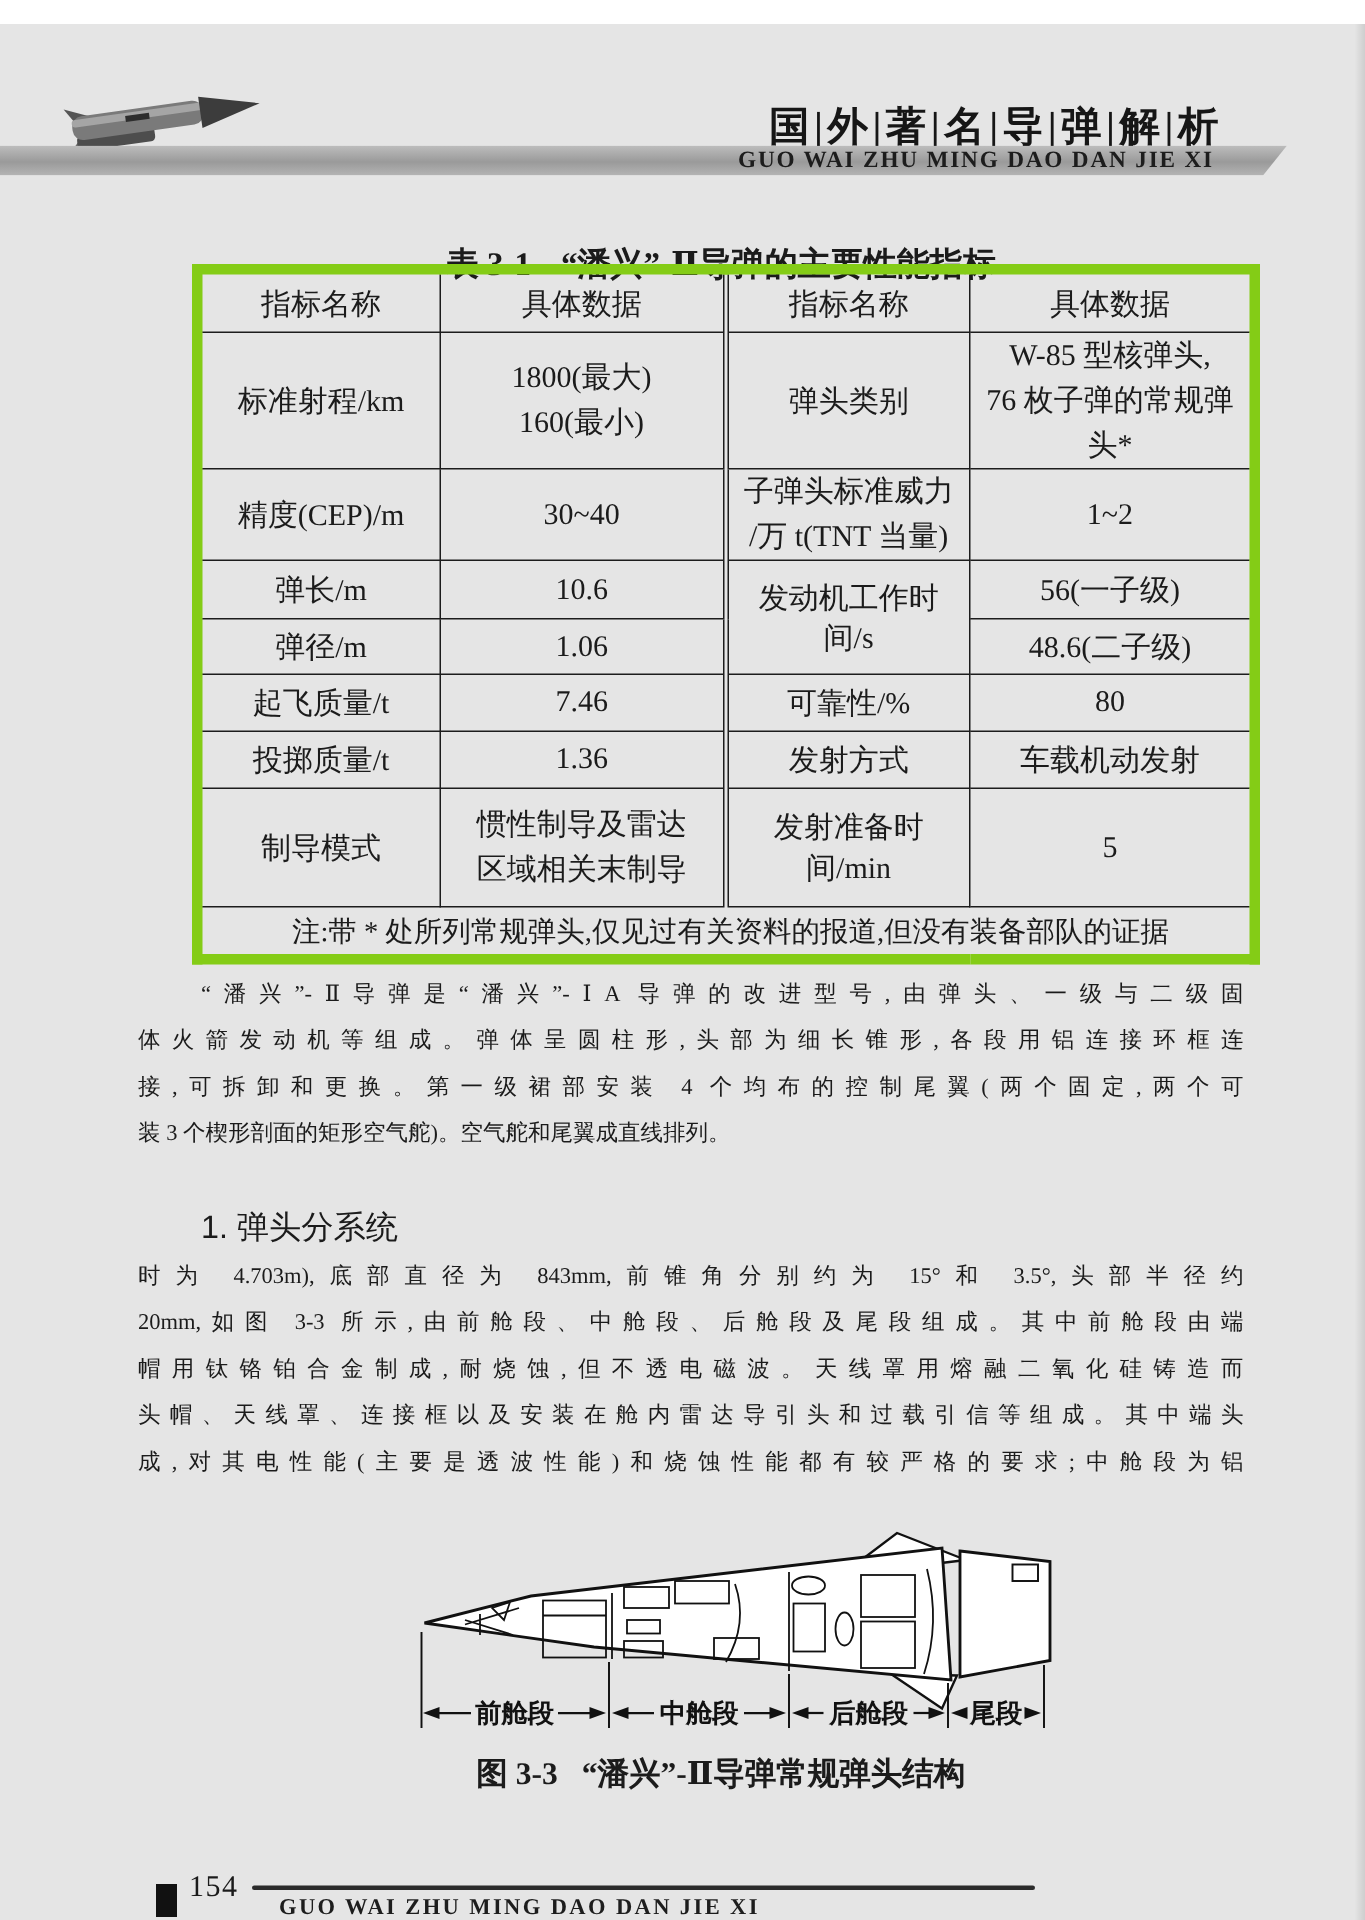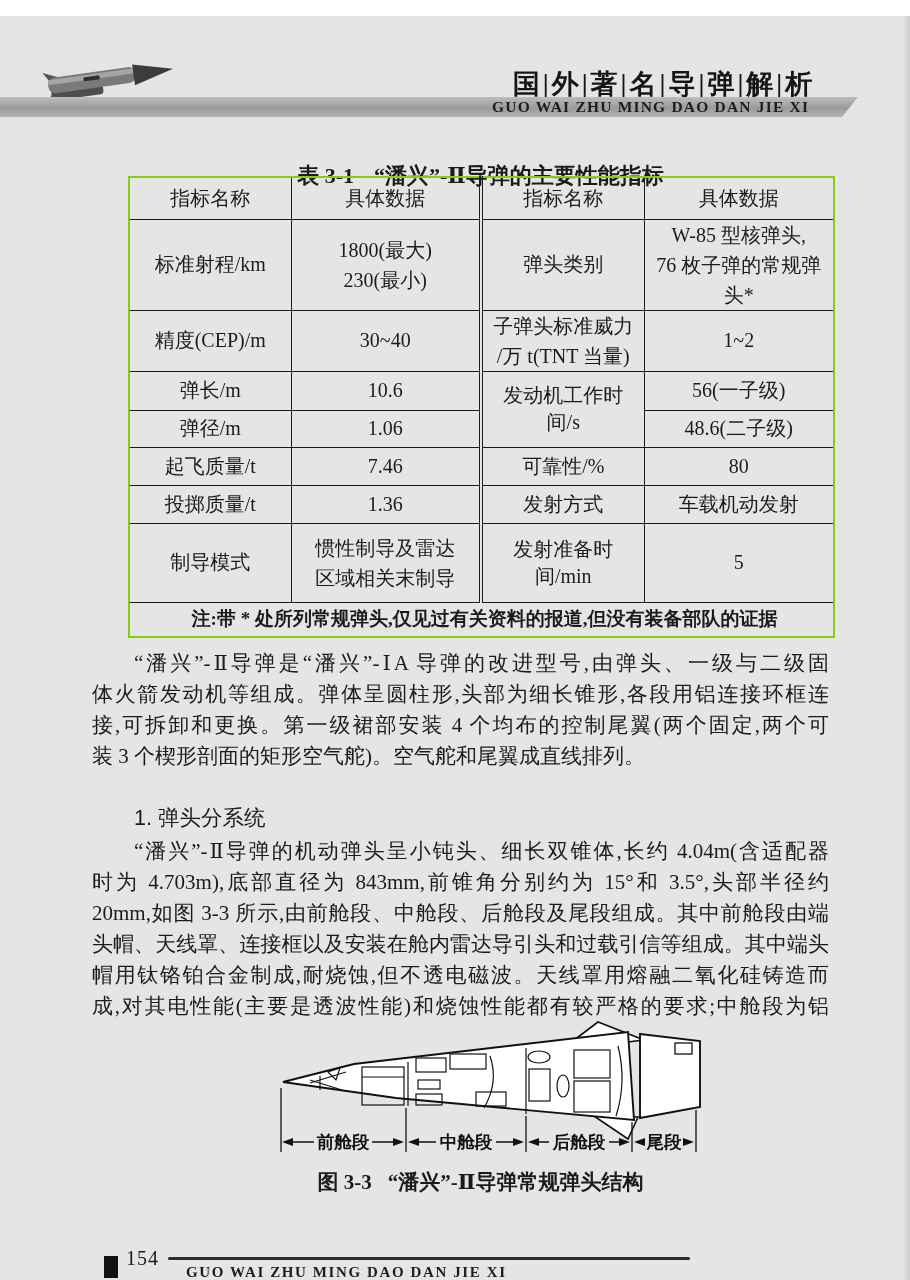--- a/index.html
+++ b/index.html
@@ -27,32 +27,32 @@
   }
   
   .table-title {
     position:absolute; left:128px; top:145px; width:705px; text-align:center;
     font-size:22px; font-weight:bold; white-space:nowrap;
   }
   .tgap { display:inline-block; width:20px; }
   table.spec {
     position:absolute; left:128px; top:160px; width:705px;
     border-collapse:collapse; table-layout:fixed;
-    border:2px solid #84cc16; font-size:20px;
+    border:7px solid #84cc16; font-size:20px;
   }
   table.spec td { border:1.6px solid #1c1c1c; text-align:center; vertical-align:middle; padding:0 4px; }
   table.spec td.dbl { border-right:4px double #1c1c1c; }
   table.spec td div { line-height:1.5; }
   tr.h42{height:42px} tr.h70{height:70px} tr.h75{height:54px} tr.h39{height:39px}
   tr.h37{height:37px} tr.h38{height:38px} tr.h79{height:79px} tr.h35{height:35px}
-  td.note-cell { text-align:left; padding-left:10px !important; font-size:19px;font-weight:bold; }
+  td.note-cell { text-align:left; padding-left:10px !important; font-size:19px; }
   
   .textblock { position:absolute; left:92px; width:737px; }
   .tline {
-    height:31px; line-height:31px; font-size:21px;
+    height:31px; line-height:31px; font-size:15px;
     text-align:justify; text-align-last:justify; text-justify:inter-character;
     overflow:hidden;
   }
   .tline.last { text-align-last:left; }
   .tline.indent { text-indent:42px; }
   .sub-heading {
     position:absolute; left:92px; top:787px; width:737px; height:31px; line-height:31px;
     padding-left:42px; font-size:21.5px; font-weight:normal;
     font-family:"Liberation Sans","DejaVu Sans",sans-serif;
   }
@@ -111,21 +111,21 @@
         <tr class="h42">
       <td>指标名称</td>
       <td class="dbl">具体数据</td>
       <td>指标名称</td>
       <td>具体数据</td>
     </tr>
     <tr class="h70">
       <td>标准射程/km</td>
       <td class="dbl">
         <div>1800(最大)</div>
-        <div>230(最小)</div>
+        <div>160(最小)</div>
       </td>
       <td>弹头类别</td>
       <td>
         <div>W-85 型核弹头,</div>
         <div>76 枚子弹的常规弹头*</div>
       </td>
     </tr>
     <tr class="h75">
       <td>精度(CEP)/m</td>
       <td class="dbl">30~40</td>
@@ -176,25 +176,24 @@
   <div class="textblock" style="top:632px">
     <div class="tline indent">“潘兴”-Ⅱ导弹是“潘兴”-ⅠA 导弹的改进型号,由弹头、一级与二级固</div>
     <div class="tline">体火箭发动机等组成。弹体呈圆柱形,头部为细长锥形,各段用铝连接环框连</div>
     <div class="tline">接,可拆卸和更换。第一级裙部安装 4 个均布的控制尾翼(两个固定,两个可</div>
     <div class="tline last">装 3 个楔形剖面的矩形空气舵)。空气舵和尾翼成直线排列。</div>
   </div>
 
   <div class="sub-heading">1. 弹头分系统</div>
 
   <div class="textblock" style="top:820px">
-    <div class="tline indent">“潘兴”-Ⅱ导弹的机动弹头呈小钝头、细长双锥体,长约 4.04m(含适配器</div>
     <div class="tline">时为 4.703m),底部直径为 843mm,前锥角分别约为 15°和 3.5°,头部半径约</div>
     <div class="tline">20mm,如图 3-3 所示,由前舱段、中舱段、后舱段及尾段组成。其中前舱段由端</div>
+    <div class="tline">帽用钛铬铂合金制成,耐烧蚀,但不透电磁波。天线罩用熔融二氧化硅铸造而</div>
     <div class="tline">头帽、天线罩、连接框以及安装在舱内雷达导引头和过载引信等组成。其中端头</div>
-    <div class="tline">帽用钛铬铂合金制成,耐烧蚀,但不透电磁波。天线罩用熔融二氧化硅铸造而</div>
     <div class="tline">成,对其电性能(主要是透波性能)和烧蚀性能都有较严格的要求;中舱段为铝</div>
   </div>
 
   <svg class="diagram" width="434" height="142" viewBox="0 0 434 142">
     <g stroke="#111" fill="none" stroke-width="1.6">
 
       <polygon points="285,30 322,2 368,20" fill="#fff"></polygon>
       <polygon points="318,96 352,119 362,97" fill="#fff"></polygon>
 
       <polygon points="7,62 78,44 352,12 358,100 120,78" fill="#fff" stroke-width="1.9"></polygon>

